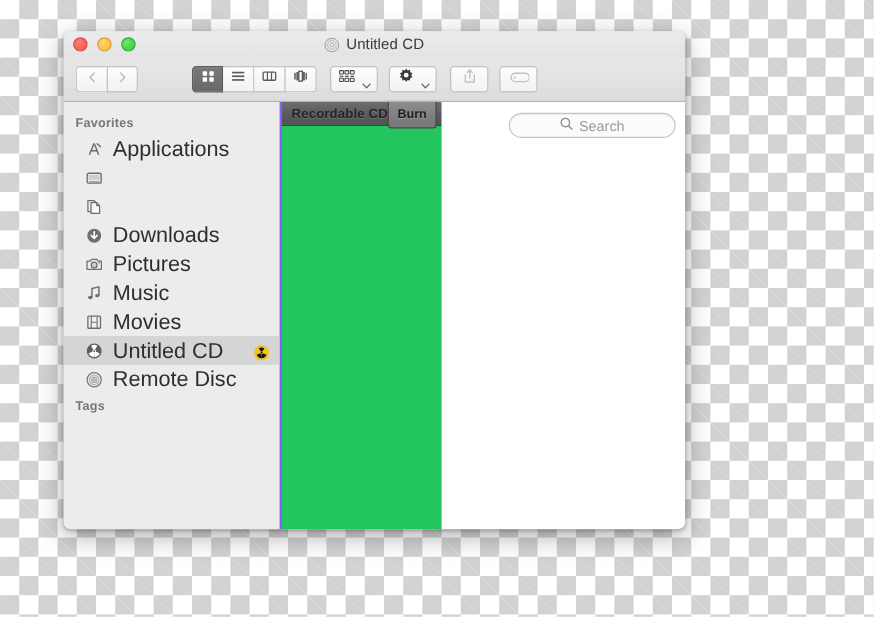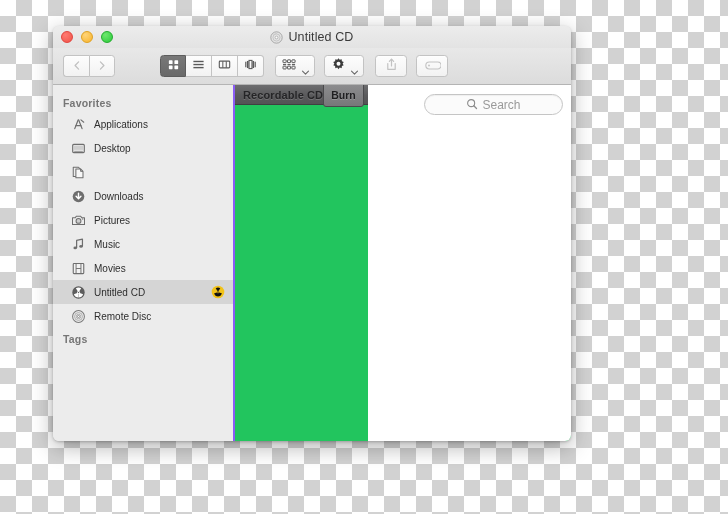--- a/index.html
+++ b/index.html
@@ -203,21 +203,21 @@
     padding: 5px 0 3px 10px;
     letter-spacing: 0.2px;
   }
   .sb-item {
     height: 24px;
     display: flex;
     align-items: center;
     padding-left: 17px;
     padding-right: 8px;
     gap: 8px;
-    font-size: 10px;
+    font-size: 18px;
     color: #2e2e2e;
     box-sizing: border-box;
   }
   .sb-item.selected {
     background: #d5d5d5;
   }
   .sb-icon {
     width: 16px; height: 16px;
     flex: 0 0 auto;
     display: flex;
@@ -449,21 +449,20 @@
       </div>
 
       <div class="sb-item">
         <span class="sb-icon">
           <svg viewBox="0 0 16 16" width="15" height="15">
             <rect x="1.8" y="3.6" width="12.4" height="8.8" rx="1.1" fill="#e9e9e9" stroke="#6e6e6e" stroke-width="1.2"></rect>
             <rect x="3.2" y="5" width="9.6" height="4.4" fill="#cfcfcf"></rect>
             <line x1="3.4" y1="11.1" x2="12.6" y2="11.1" stroke="#8d8d8d" stroke-width="0.9"></line>
           </svg>
         </span>
-        <span class="sb-label">Desktop</span>
       </div>
 
       <div class="sb-item">
         <span class="sb-icon">
           <svg viewBox="0 0 16 16" width="15" height="15">
             <path d="M2.4 2.4 L8 2.4 L10.2 4.6 L10.2 12.2 L2.4 12.2 Z" fill="#ededed" stroke="#6e6e6e" stroke-width="1.1" stroke-linejoin="round"></path>
             <path d="M5.2 4.2 L10.2 4.2 L12.8 6.8 L12.8 13.6 L5.2 13.6 Z" fill="#f7f7f7" stroke="#6e6e6e" stroke-width="1.1" stroke-linejoin="round"></path>
             <path d="M10.2 4.2 L10.2 6.8 L12.8 6.8" fill="none" stroke="#6e6e6e" stroke-width="1"></path>
           </svg>
         </span>

